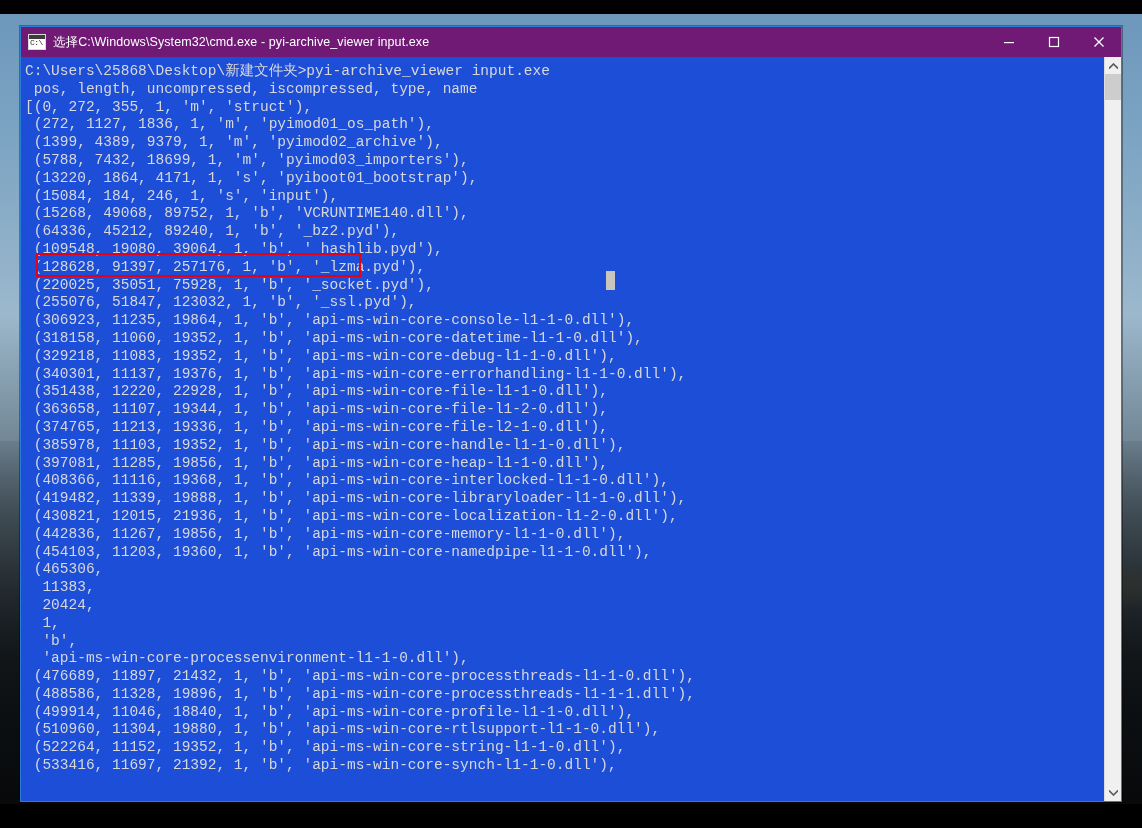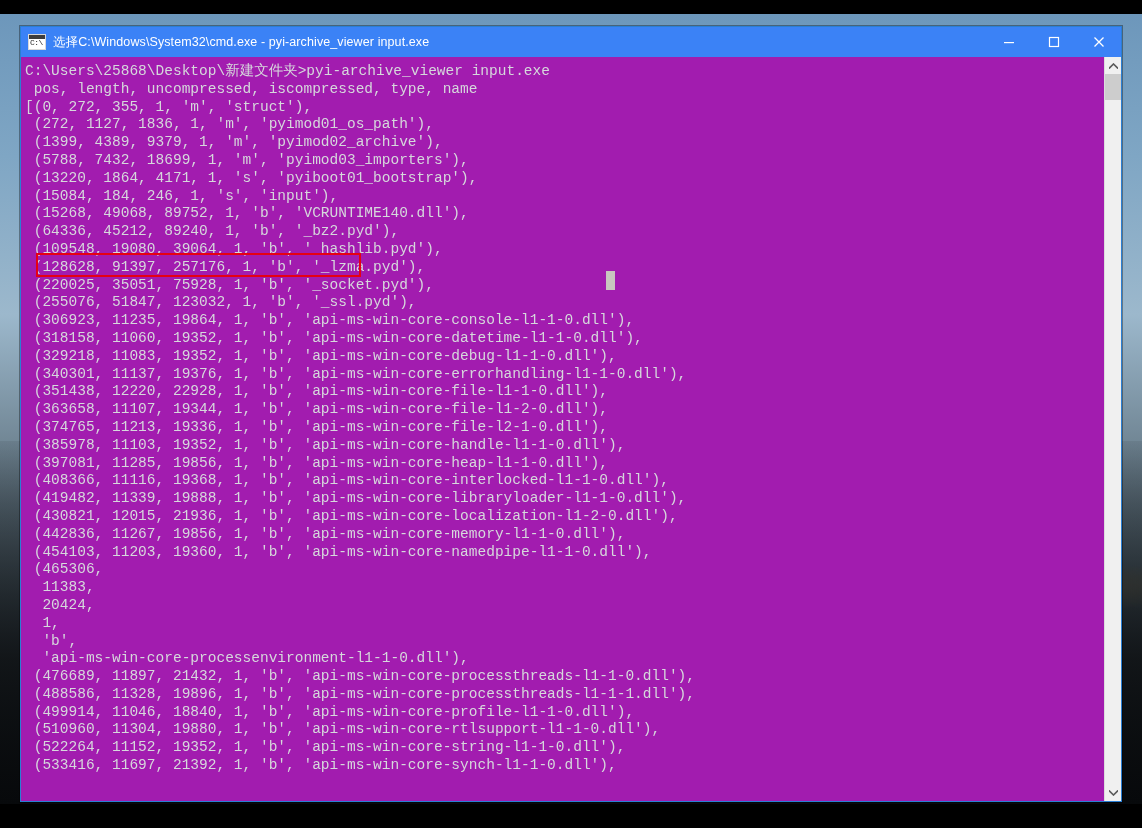--- a/index.html
+++ b/index.html
@@ -56,21 +56,21 @@
     border: 1px solid #2a7fd4;
     box-shadow: 0 0 0 1px rgba(0,0,0,0.35);
     display: flex;
     flex-direction: column;
   }
 
   
   #titlebar {
     height: 30px;
     min-height: 30px;
-    background: #3b82f6;
+    background: #701a75;
     display: flex;
     align-items: center;
     color: #ffffff;
     user-select: none;
   }
   .tb-icon {
     width: 18px;
     height: 16px;
     margin-left: 7px;
     margin-right: 7px;
@@ -128,21 +128,21 @@
     display: flex;
     min-height: 0;
     background: #373c47;
     position: relative;
   }
 
   #console {
     flex: 1 1 auto;
     position: relative;
     overflow: hidden;
-    background: #a21caf;
+    background: #1d4ed8;
     padding: 6px 0 0 4px;
   }
 
   #lines {
     font-family: "Liberation Mono", "DejaVu Sans Mono", monospace;
     font-size: 14.5px;
     line-height: 17.8px;
     color: #d6d8dc;
     white-space: pre;
     letter-spacing: 0px;

